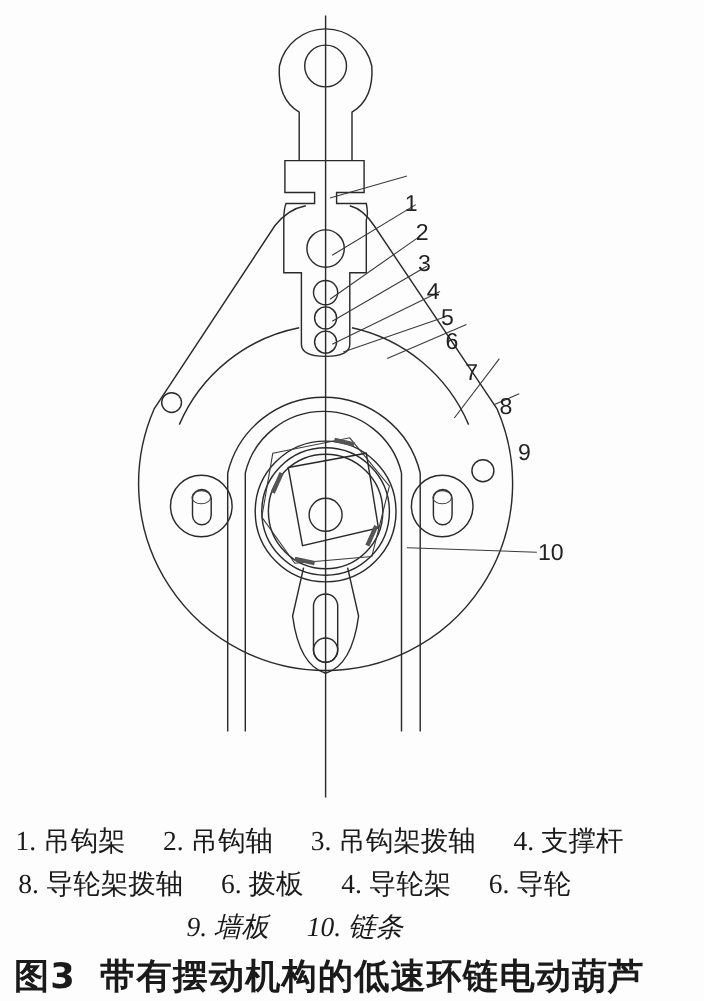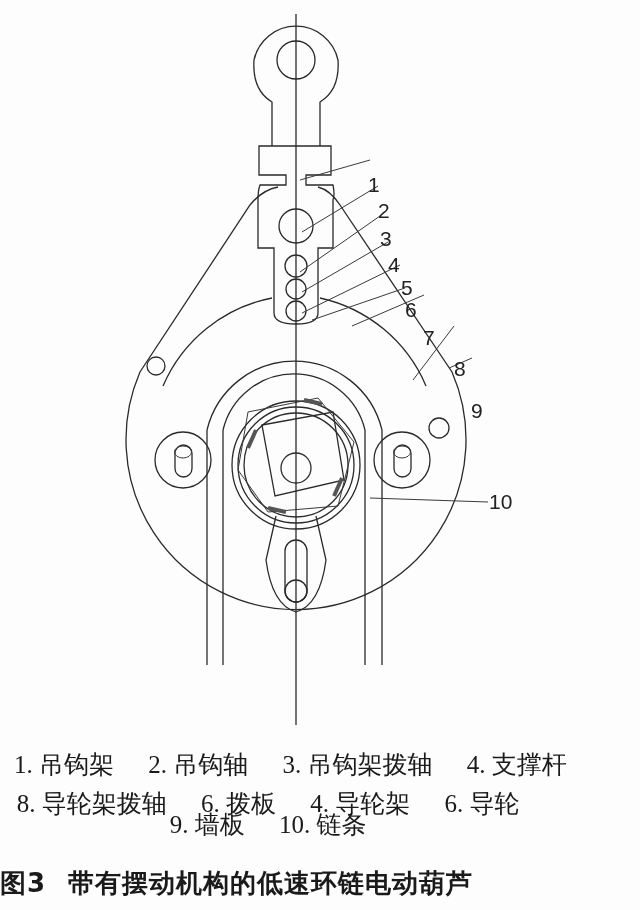--- a/index.html
+++ b/index.html
@@ -6,22 +6,22 @@
   body { width:640px; height:910px; position:relative; overflow:hidden; font-family:"Liberation Serif","DejaVu Serif",serif; color:#1a1a1a; }
   #figure { position:absolute; left:0; top:0; width:640px; height:740px; }
   #figure svg { display:block; }
   .ln { fill:none; stroke:#2a2a2a; stroke-width:1.3; }
   .thin { fill:none; stroke:#3a3a3a; stroke-width:1; }
   .lbl { font-family:"Liberation Sans","DejaVu Sans",sans-serif; font-size:21px; fill:#222; }
   .legend { position:absolute; left:0; width:536px; text-align:center; font-size:25px; white-space:nowrap; }
   .legend span.item { margin:0 14px; }
   #legend-row-1 { top:748px; }
   #legend-row-2 { top:787px; }
-  #legend-row-3 { top:808px; }
-  #caption { position:absolute; left:0; top:866px; width:586px; text-align:left; font-size:26px; font-family:"DejaVu Sans","Liberation Sans",sans-serif; font-weight:bold; letter-spacing:1px; }
+  #legend-row-3 { top:826px;font-style:italic; }
+  #caption { position:absolute; left:0; top:866px; width:586px; text-align:right; font-size:32px; font-family:"DejaVu Sans","Liberation Sans",sans-serif; font-weight:bold; letter-spacing:1px; }
   #caption .fig-no { margin-right:22px; }
 </style>
 </head>
 <body>
 
 <div id="figure">
 <svg width="640" height="740" viewBox="0 0 640 740" xmlns="http://www.w3.org/2000/svg">
 
   <g>
     <path class="ln" d="M 278 187 Q 262 190 250 205 L 140 372 A 170 170 0 1 0 452 372 L 340 205 Q 330 190 318 187"></path>

